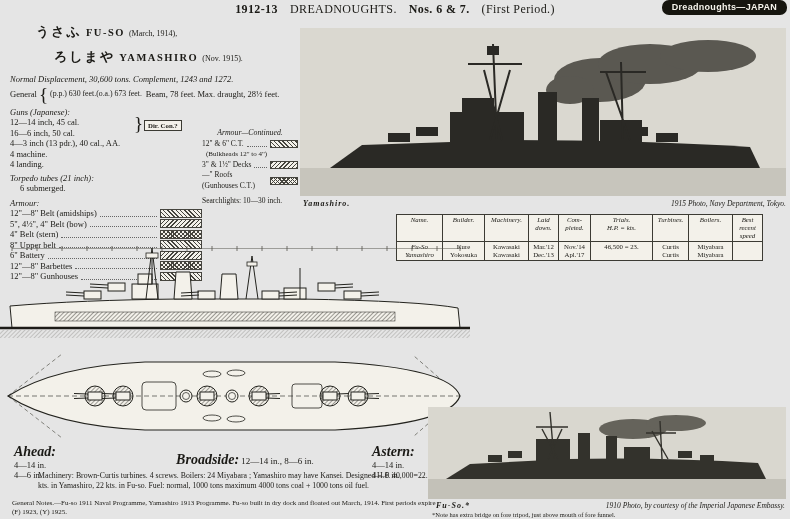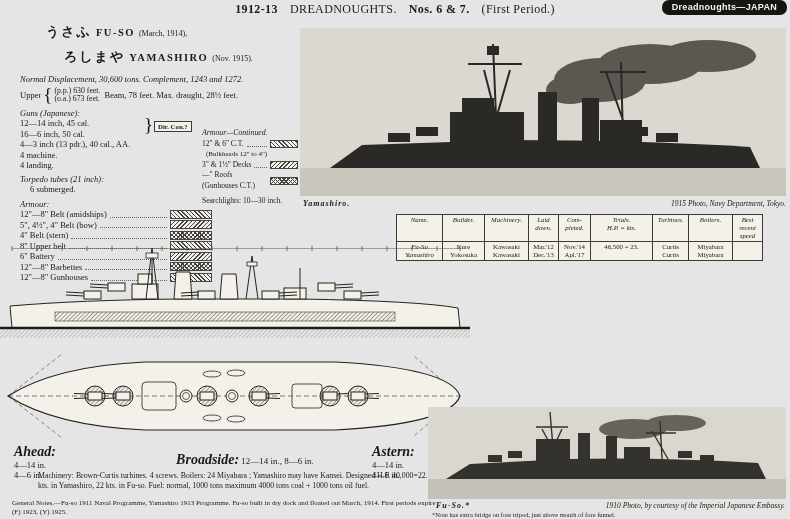--- a/index.html
+++ b/index.html
@@ -21,21 +21,21 @@
   .it{font-style:italic;}
   .line{display:flex;align-items:center;font-size:8.5px;line-height:10.5px;}
   .leader{flex:1;border-bottom:1px dotted #666;margin:0 3px;height:6px;min-width:6px;}
   .swatch{width:40px;height:7px;border:1px solid #45443e;flex:none;
         background:repeating-linear-gradient(45deg,#45443e 0 1px,#f3f1ea 1px 3px);}
   .swatch.alt{background:repeating-linear-gradient(-45deg,#45443e 0 1px,#f3f1ea 1px 3px);}
   .swatch.cross{background:repeating-linear-gradient(45deg,#45443e 0 1px,transparent 1px 3px),
         repeating-linear-gradient(-45deg,#45443e 0 1px,#f3f1ea 1px 3px);}
   .swatch.sm{width:26px;height:6px;}
   .brace{font-size:19px;line-height:16px;font-weight:normal;margin:0 2px;}
-  .stack{display:inline-flex;flex-direction:column;font-size:7.8px;line-height:8.5px;margin-right:4px;}
+  .stack{display:inline-flex;flex-direction:row;font-size:7.8px;line-height:8.5px;margin-right:4px;}
   .dircon{position:absolute;border:1px solid #3b3a33;font-size:6.8px;font-weight:bold;
         padding:1px 3px;background:#f3f1ea;}
   
   .photo{background:#d8d6ce;box-shadow:0 0 0 1px #c8c6be inset;}
   .cap-name{font-size:8px;font-weight:bold;font-style:italic;letter-spacing:1px;}
   .cap-credit{font-size:7.5px;font-style:italic;}
   .footnote{font-size:6.5px;}
   
   table.spec{border-collapse:collapse;table-layout:fixed;background:#f3f1ea;}
   table.spec th,table.spec td{border:1px solid #3c3b34;font-size:6.8px;line-height:8px;
@@ -52,36 +52,36 @@
 </head>
 <body>
 
 <div class="page">
 
   <div class="abs hdr">
     <span class="b">1912-13</span><span>DREADNOUGHTS.</span><span class="b">Nos. 6 &amp; 7.</span><span>(First Period.)</span>
   </div>
   <div class="abs corner-tab">Dreadnoughts—JAPAN</div>
 
-  <div class="abs" style="left:20px;top:22px;width:288px;">
+  <div class="abs" style="left:10px;top:22px;width:288px;">
     <div style="margin-left:26px;">
       <span class="kana">うさふ</span>
       <span class="shipname">FU-SO</span>
       <span class="shipdate">(March, 1914),</span>
     </div>
     <div style="margin-left:44px;margin-top:6px;">
       <span class="kana">ろしまや</span>
       <span class="shipname">YAMASHIRO</span>
       <span class="shipdate">(Nov. 1915).</span>
     </div>
 
     <div class="txt it" style="margin-top:8px;">Normal Displacement, 30,600 tons. Complement, 1243 and 1272.</div>
 
     <div class="line" style="margin-top:2px;">
-      <span>Upper</span>
+      <span>General</span>
       <span class="brace">{</span>
       <span class="stack">
         <span>(p.p.) 630 feet.</span>
         <span>(o.a.) 673 feet.</span>
       </span>
       <span>Beam, 78 feet.  Max. draught, 28½ feet.</span>
     </div>
 
     <div style="position:relative;margin-top:4px;width:190px;">
       <div class="txt it">Guns (Japanese):</div>
@@ -131,21 +131,21 @@
       </div>
       <div class="line">
         <span>12"—8" Gunhouses</span>
         <span class="leader"></span>
         <span class="swatch"></span>
       </div>
     </div>
   </div>
 
   <div class="abs" style="left:202px;top:128px;width:96px;">
-    <div class="txt it" style="font-size:7.8px;">Armour—Continued.</div>
+    <div class="txt it" style="font-size:7.8px;text-align:center;">Armour—Continued.</div>
     <div class="line" style="font-size:7.5px;">
       <span>12" &amp; 6" C.T.</span>
       <span class="leader"></span>
       <span class="swatch sm"></span>
     </div>
     <div class="txt" style="font-size:7px;margin-left:4px;">(Bulkheads 12" to 4")</div>
     <div class="line" style="font-size:7.5px;">
       <span>3" &amp; 1½" Decks</span>
       <span class="leader"></span>
       <span class="swatch sm alt"></span>

